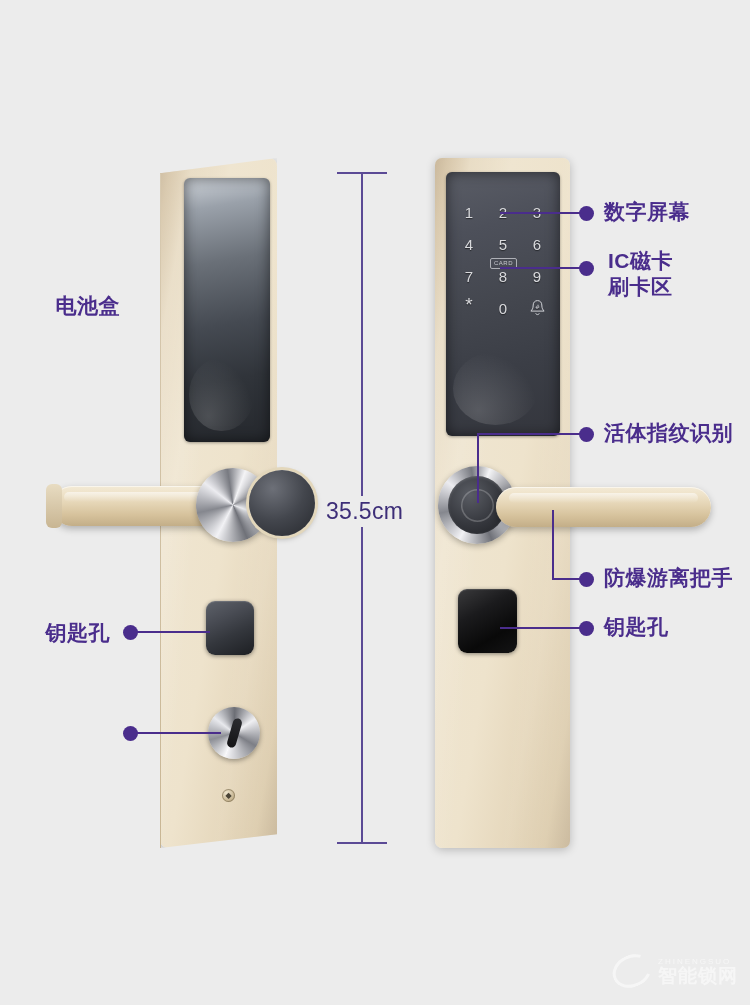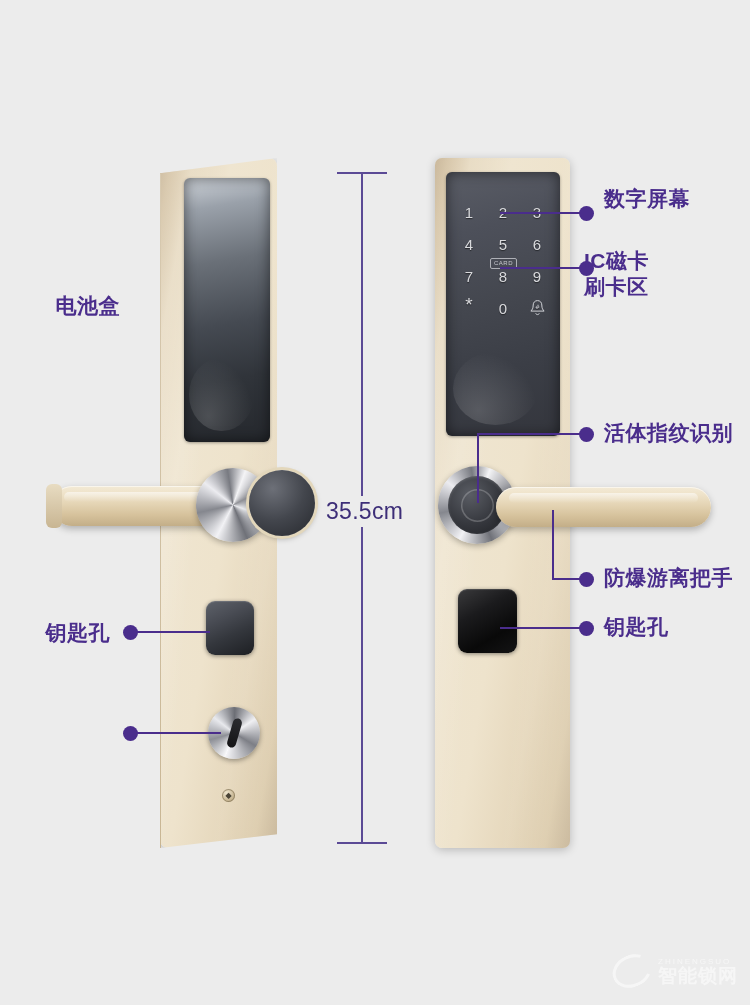--- a/index.html
+++ b/index.html
@@ -277,25 +277,25 @@
   <div class="label left" style="left:0px;top:620px;width:110px;">钥匙孔</div>
   <div class="dot" style="left:123px;top:625px;"></div>
   <div class="leader" style="left:136px;top:631px;width:74px;"></div>
 
   <div class="dot" style="left:123px;top:726px;"></div>
   <div class="leader" style="left:136px;top:732px;width:85px;"></div>
 
   <div class="dot" style="left:579px;top:206px;"></div>
   <div class="leader" style="left:500px;top:212px;width:80px;"></div>
   <div class="leader v" style="left:500px;top:212px;width:2px;height:1px;"></div>
-  <div class="label right" style="left:604px;top:186px;width:140px;">数字屏幕</div>
+  <div class="label right" style="left:604px;top:199px;width:140px;">数字屏幕</div>
 
   <div class="dot" style="left:579px;top:261px;"></div>
   <div class="leader" style="left:500px;top:267px;width:80px;"></div>
-  <div class="label right" style="left:584px;top:248px;width:140px;">IC磁卡
+  <div class="label right" style="left:608px;top:248px;width:140px;">IC磁卡
 刷卡区</div>
 
   <div class="dot" style="left:579px;top:427px;"></div>
   <div class="leader" style="left:477px;top:433px;width:103px;"></div>
   <div class="leader v" style="left:477px;top:433px;width:2px;height:70px;"></div>
   <div class="label right" style="left:604px;top:420px;width:150px;">活体指纹识别</div>
 
   <div class="dot" style="left:579px;top:572px;"></div>
   <div class="leader" style="left:552px;top:578px;width:30px;"></div>
   <div class="leader v" style="left:552px;top:510px;width:2px;height:70px;"></div>

